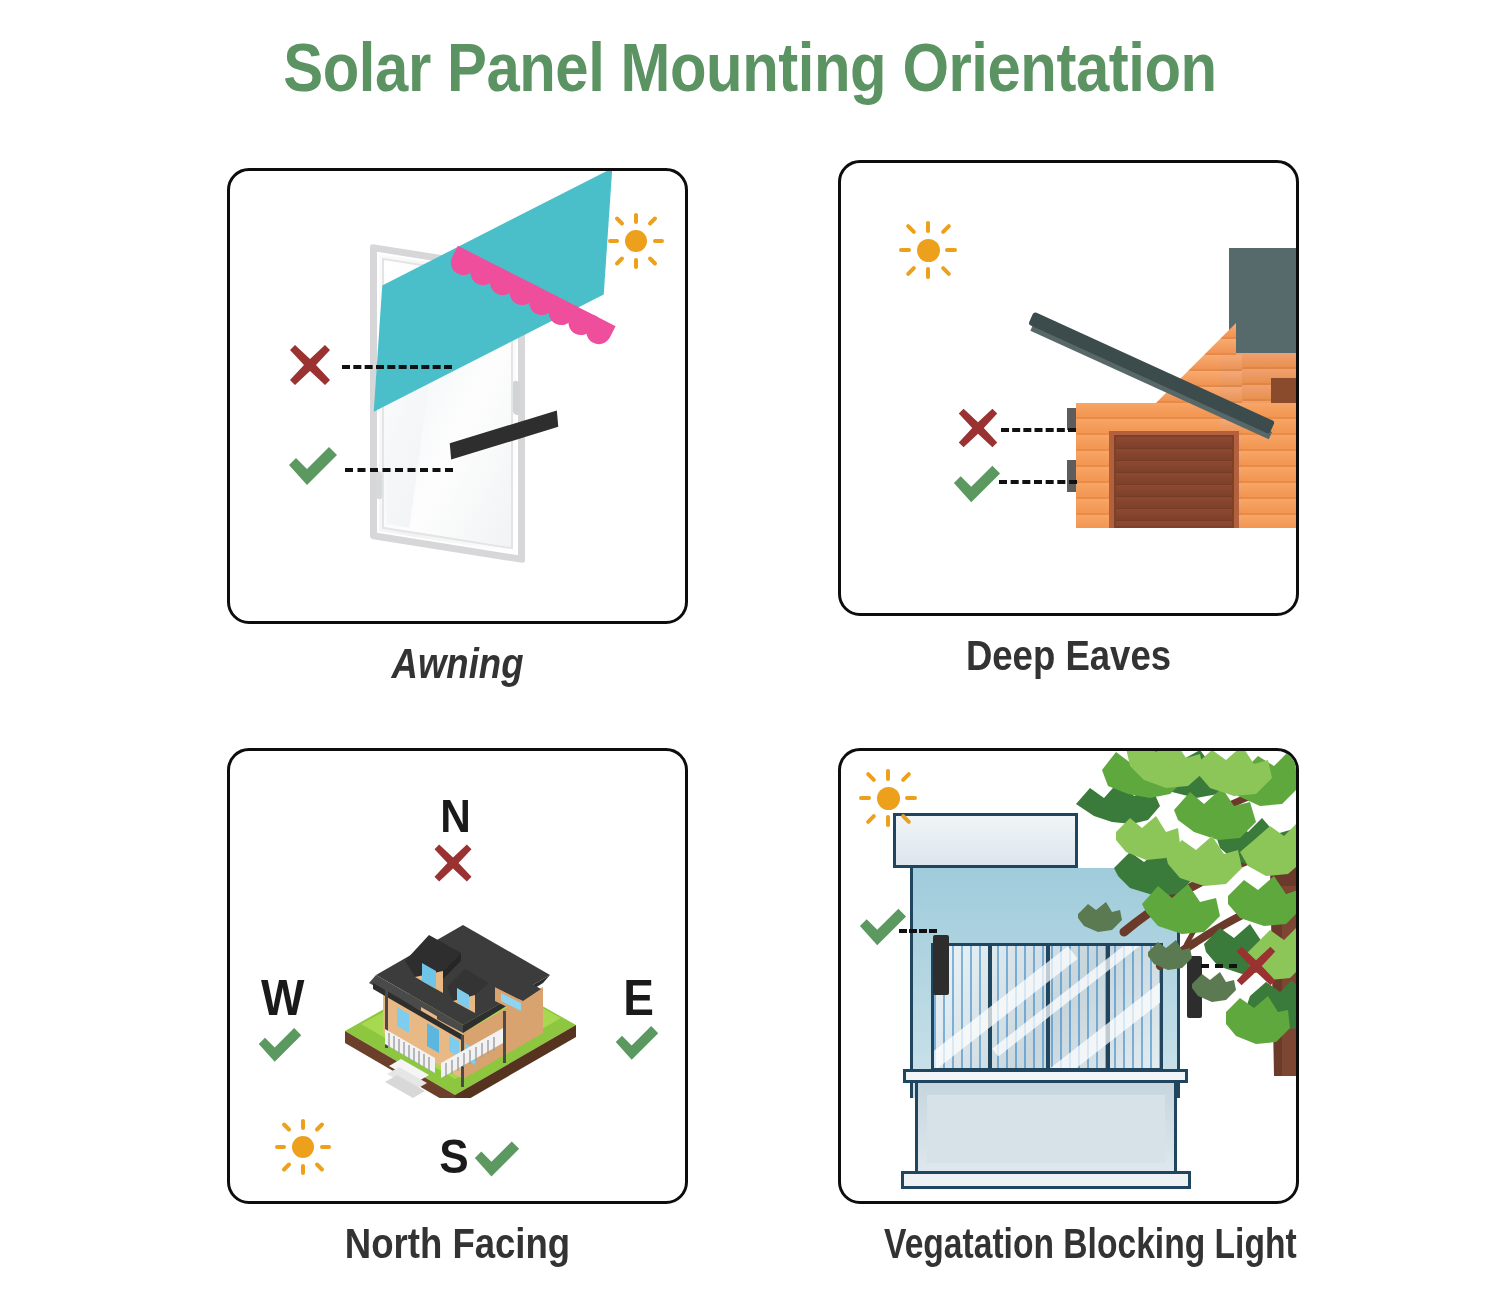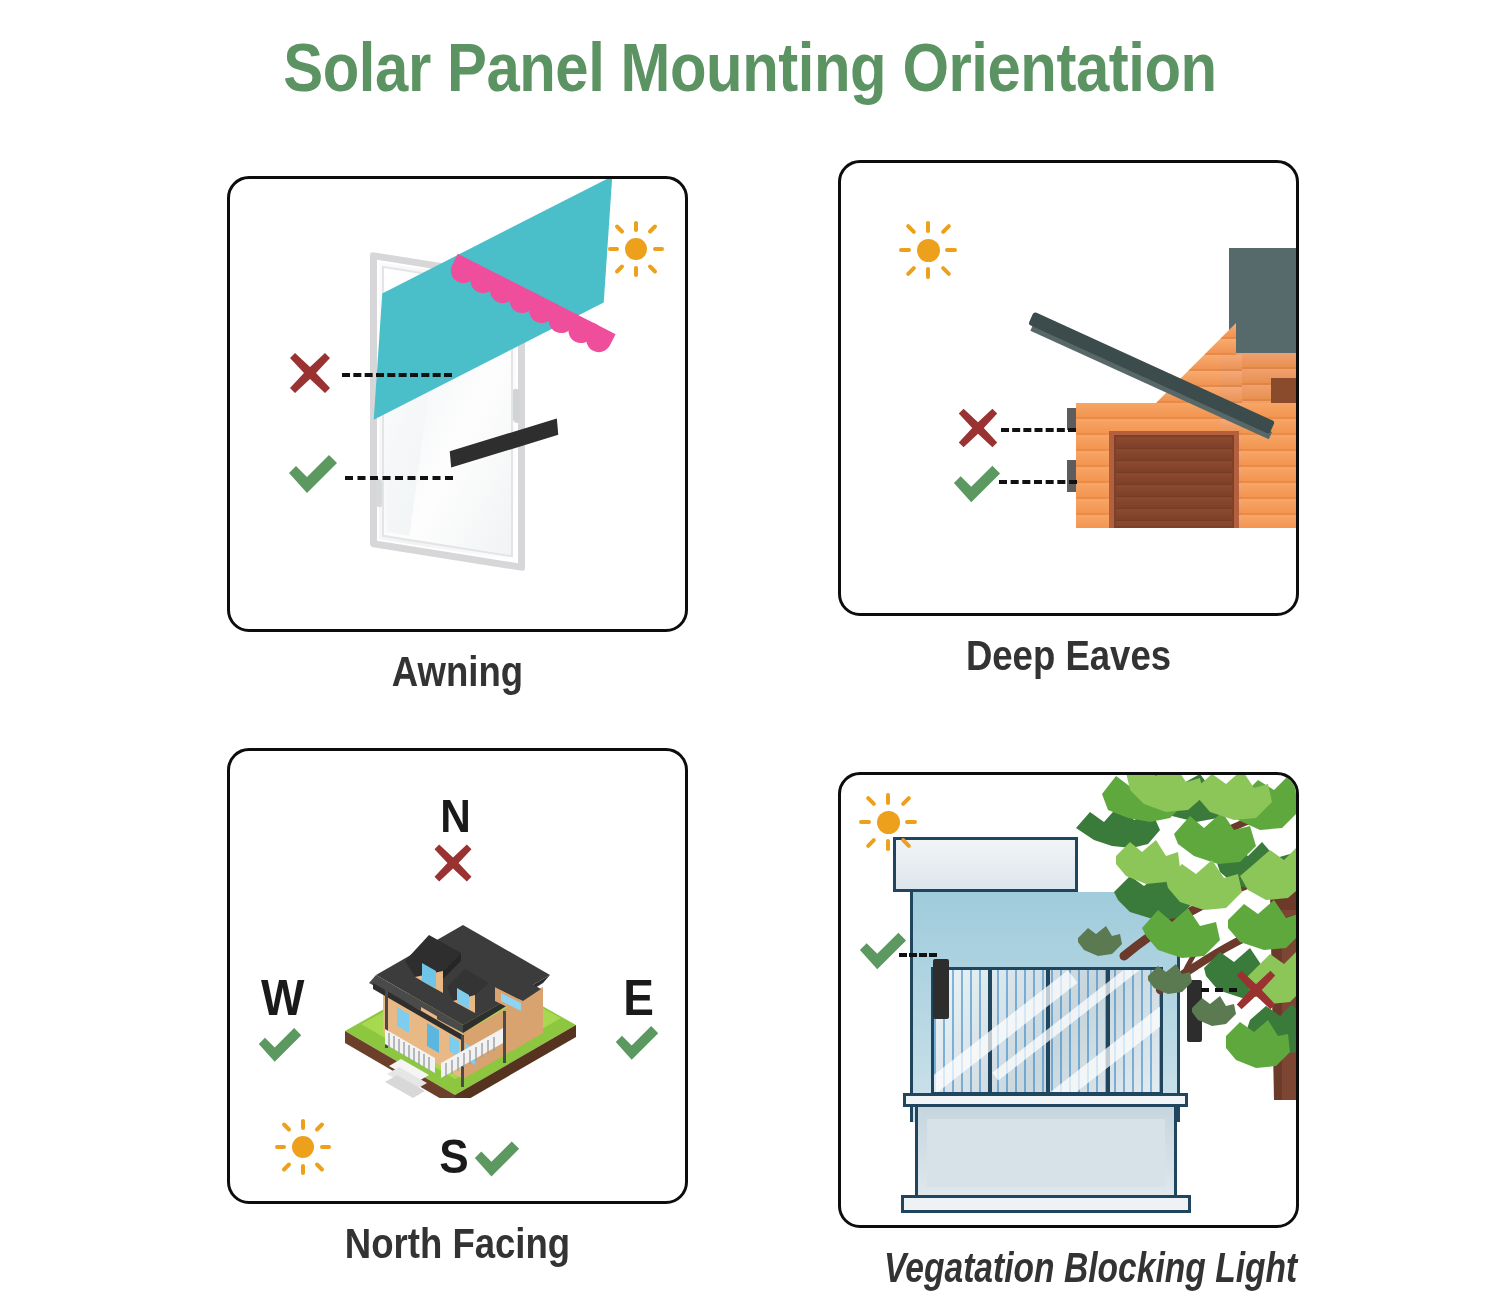--- a/index.html
+++ b/index.html
@@ -25,24 +25,24 @@
     white-space: nowrap;
   }
 
   
   .grid {
     position: absolute;
     top: 160px; left: 0;
     width: 1500px; height: 1140px;
   }
   .cell { position: absolute; }
-  .cell-0 { left: 227px; top: 16px; }
+  .cell-0 { left: 227px; top: 8px; font-style: italic; }
   .cell-1 { left: 838px; top: 0px; }
   .cell-2 { left: 227px; top: 588px; }
-  .cell-3 { left: 838px; top: 612px; font-style: italic; }
+  .cell-3 { left: 838px; top: 588px; }
 
   .card {
     position: relative;
     width: 461px; height: 456px;
     border: 3px solid #0d0d0d;
     border-radius: 22px;
     background: #ffffff;
     overflow: hidden;
   }
   .card-label {

